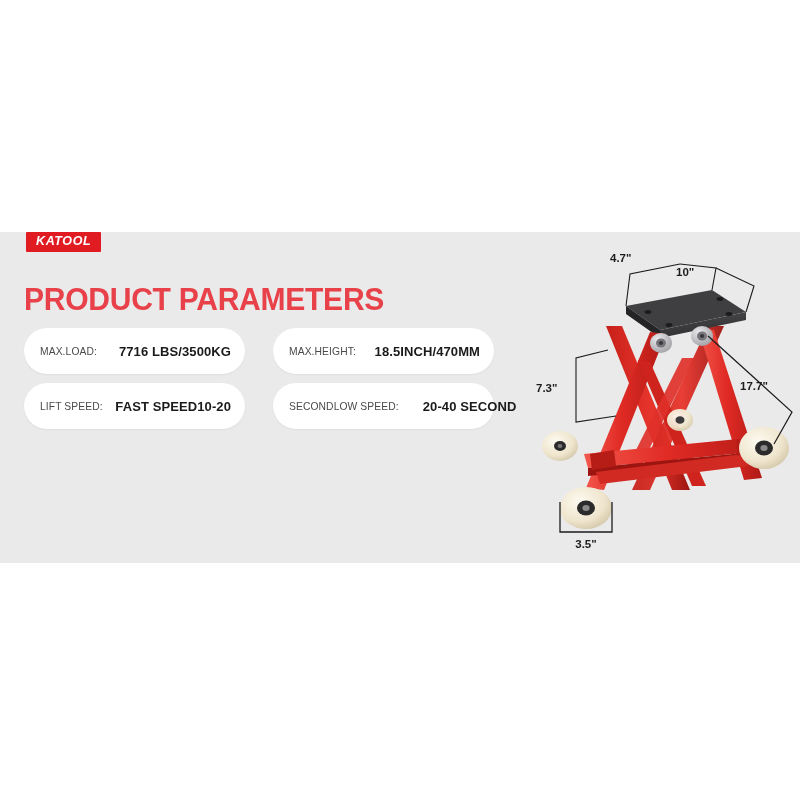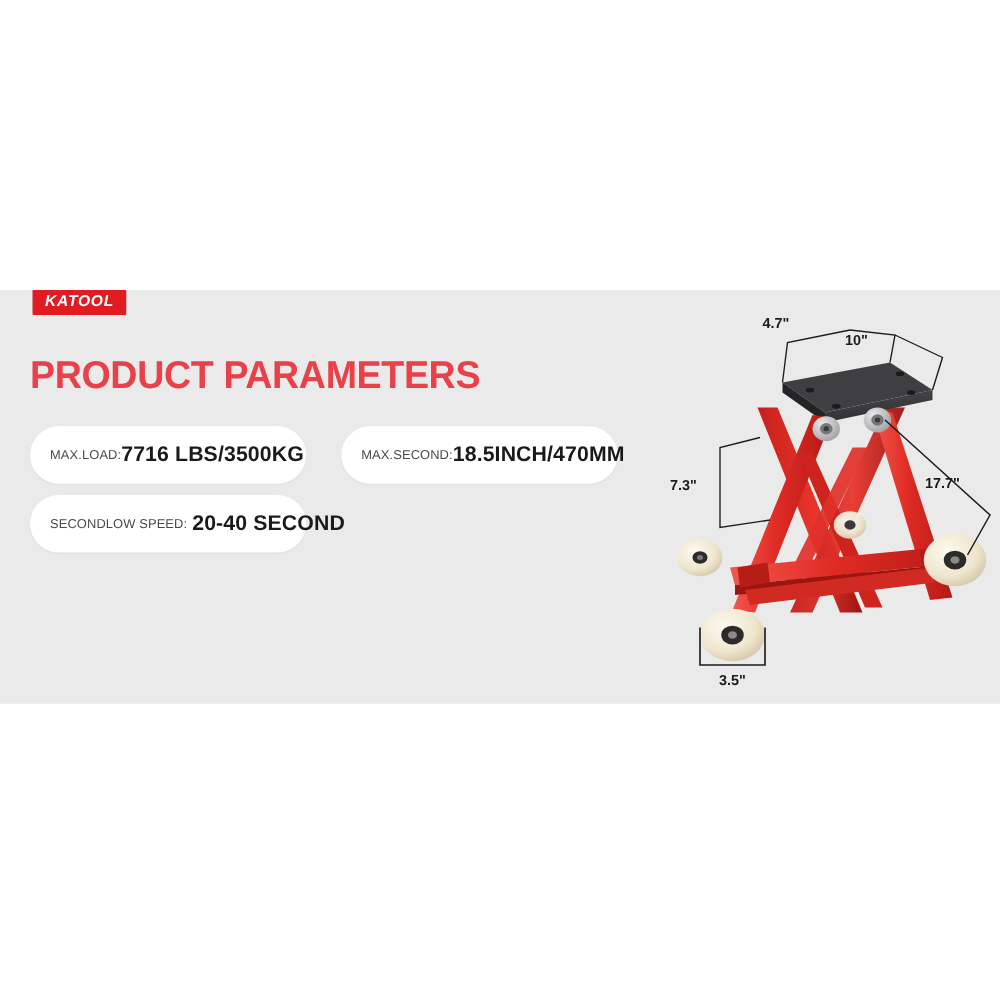--- a/index.html
+++ b/index.html
@@ -66,21 +66,21 @@
     line-height: 34px;
     white-space: nowrap;
     transform: scaleX(0.97);
     transform-origin: left center;
   }
 
   
   .spec-grid {
     position: absolute;
     left: 24px;
-    top: 341px;
+    top: 328px;
     width: 470px;
     display: grid;
     grid-template-columns: 221px 221px;
     column-gap: 28px;
     row-gap: 9px;
   }
   .spec-card {
     height: 46px;
     background: #ffffff;
     border-radius: 24px;
@@ -92,28 +92,28 @@
   }
   .spec-label {
     color: #4a4a4a;
     font-size: 10.3px;
     font-weight: normal;
     letter-spacing: 0.1px;
     white-space: nowrap;
   }
   .spec-value {
     color: #1a1a1a;
-    font-size: 17px;
+    font-size: 13px;
     font-weight: bold;
     letter-spacing: 0.1px;
     white-space: nowrap;
     margin-left: auto;
   }
   
-  .spec-card.tight .spec-value { margin-left: 4px; }
+  .spec-card.tight .spec-value { margin-left: 24px; }
   .spec-card.tight { justify-content: space-between; }
 
   
   .product-figure {
     position: absolute;
     left: 530px;
     top: 240px;
     width: 270px;
     height: 320px;
   }
@@ -140,26 +140,30 @@
   <div class="section-title">PRODUCT PARAMETERS</div>
 
   <div class="spec-grid">
 
     <div class="spec-card">
       <span class="spec-label">MAX.LOAD:</span>
       <span class="spec-value">7716 LBS/3500KG</span>
     </div>
 
     <div class="spec-card">
-      <span class="spec-label">MAX.SECOND:</span>
+      <span class="spec-label">MAX.HEIGHT:</span>
       <span class="spec-value">18.5INCH/470MM</span>
     </div>
 
 
 
+    <div class="spec-card">
+      <span class="spec-label">LIFT SPEED:</span>
+      <span class="spec-value">FAST SPEED10-20</span>
+    </div>
 
     <div class="spec-card tight">
       <span class="spec-label">SECONDLOW SPEED:</span>
       <span class="spec-value">20-40 SECOND</span>
     </div>
 
   </div>
 
   <div class="product-figure">
     <svg width="270" height="320" viewBox="0 0 270 320" xmlns="http://www.w3.org/2000/svg">

